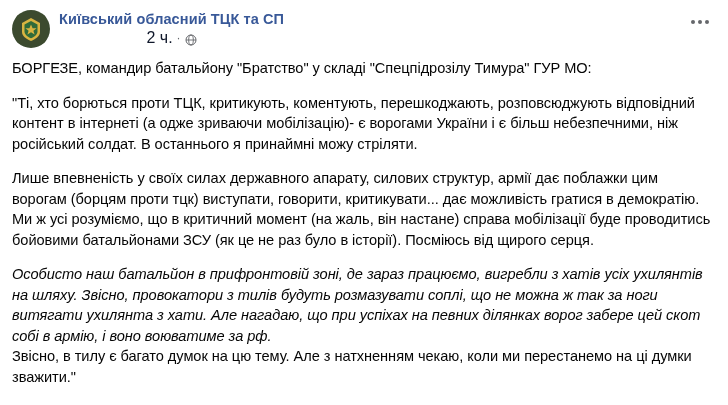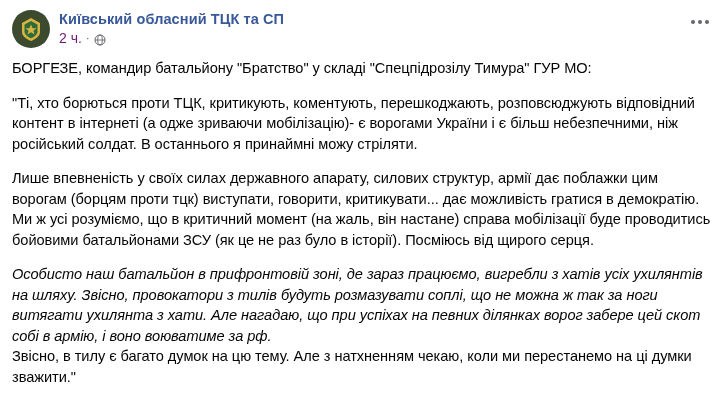--- a/index.html
+++ b/index.html
@@ -37,36 +37,37 @@
     display: flex;
     align-items: center;
     justify-content: center;
   }
   .avatar svg { display: block; }
   .header-text {
     display: flex;
     flex-direction: column;
     justify-content: center;
     padding-top: 1px;
+    align-items: center;
   }
   .page-name {
     font-size: 14.5px;
     font-weight: bold;
     color: #385898;
     line-height: 17px;
     letter-spacing: 0.1px;
   }
   .meta-row {
     display: flex;
     align-items: center;
     margin-top: 3px;
   }
   .timestamp {
-    font-size: 14px;
-    color: #701a75;
+    font-size: 16px;
+    color: #0f172a;
     line-height: 14px;
   }
   .meta-dot {
     font-size: 12px;
     color: #65676b;
     margin: 0 4px;
     line-height: 14px;
   }
   .globe-icon {
     display: inline-block;

